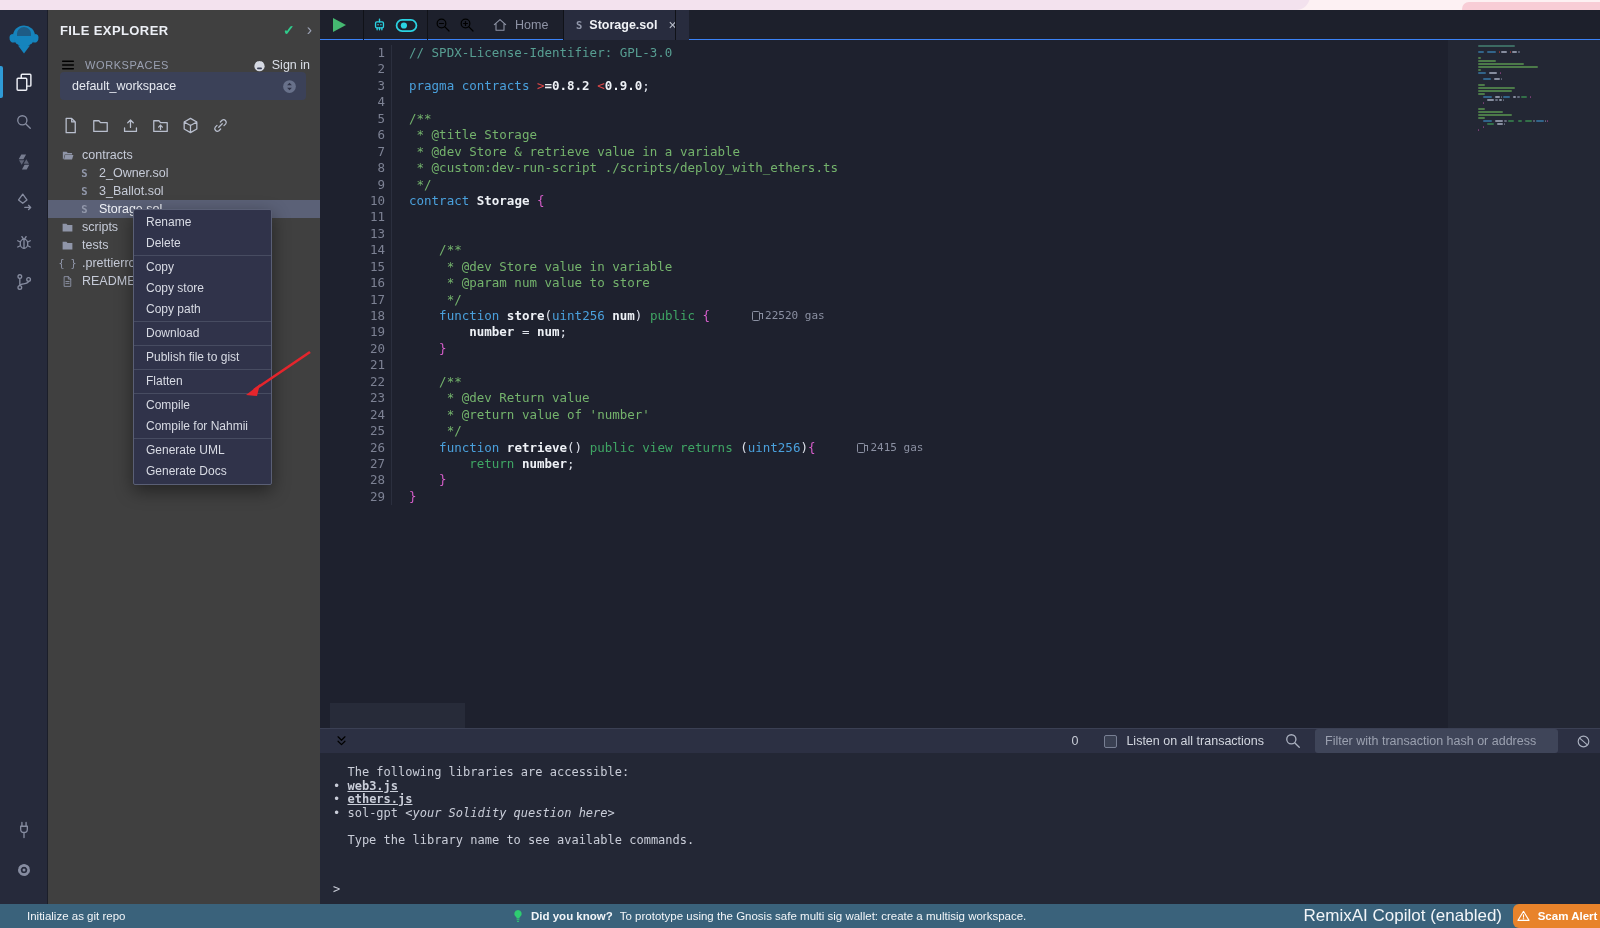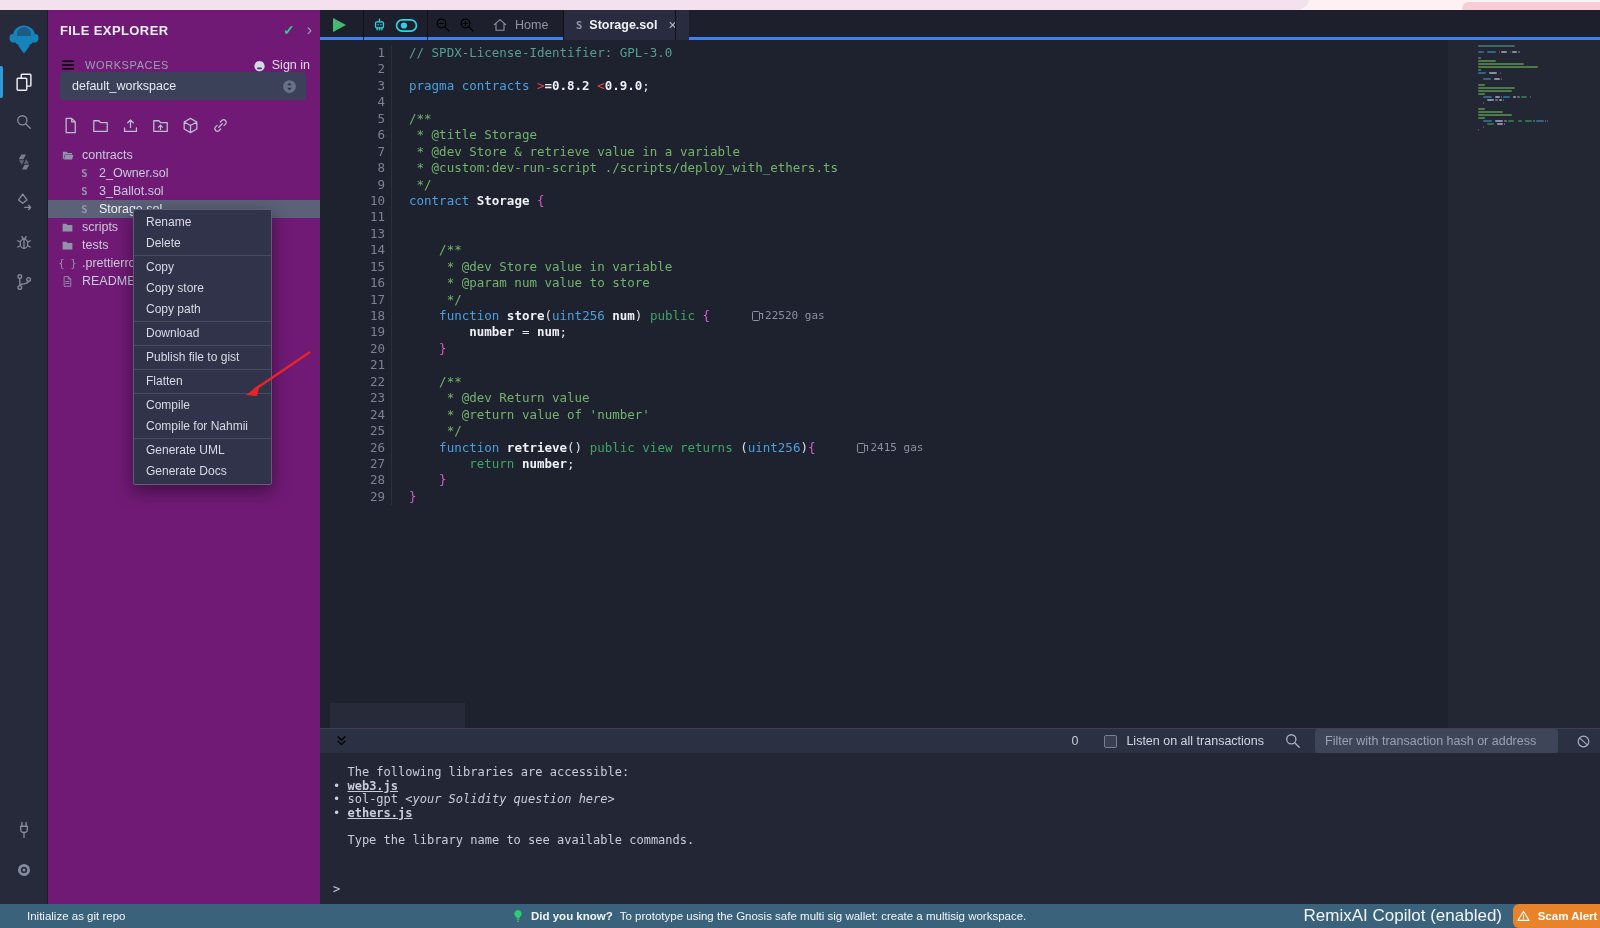--- a/index.html
+++ b/index.html
@@ -15,21 +15,21 @@
   
   .rail { position:absolute; left:0; top:10px; width:48px; height:894px; background:#262a3b; border-right:1px solid #1b1e29; }
   .rail-logo { width:48px; height:46px; display:flex; align-items:center; justify-content:center; margin-top:6px; }
   .rail-item { position:relative; width:48px; height:40px; display:flex; align-items:center; justify-content:center; color:#868ca0; }
   .rail-item.active { color:#eceef4; }
   .rail-item.active::before { content:''; position:absolute; left:0; top:4px; bottom:4px; width:3px; background:#2f9bd6; border-radius:0 2px 2px 0; }
   .rail-bottom { position:absolute; left:0; bottom:14px; width:48px; }
   .icon svg { display:block; }
 
   
-  .panel { position:absolute; left:48px; top:10px; width:272px; height:894px; background:#701a75; }
+  .panel { position:absolute; left:48px; top:10px; width:272px; height:894px; background:#404040; }
   .fe-header { position:absolute; left:12px; right:8px; top:8px; height:24px; display:flex; align-items:center; }
   .fe-title { font-size:13px; font-weight:bold; color:#eceff5; letter-spacing:.4px; }
   .fe-header-right { margin-left:auto; display:flex; align-items:center; gap:12px; }
   .fe-check { color:#2fcc8c; font-size:14px; font-weight:bold; }
   .fe-chev { color:#9aa0b2; font-size:16px; line-height:10px; }
   .fe-workspaces { position:absolute; left:12px; right:10px; top:46px; height:18px; display:flex; align-items:center; gap:9px; }
   .fe-ws-label { font-size:11px; color:#9aa0b2; letter-spacing:.6px; }
   .fe-signin { margin-left:auto; display:flex; align-items:center; gap:5px; font-size:12.5px; color:#dbdfe8; }
   .fe-select { position:absolute; left:12px; right:14px; top:62px; height:28px; background:#3b4158; border-radius:4px; display:flex; align-items:center; padding:0 8px 0 12px; }
   .fe-select-text { font-size:12.5px; color:#e6e9f0; }
@@ -37,21 +37,21 @@
   .fe-tools { position:absolute; left:13px; top:106px; display:flex; align-items:center; gap:11px; color:#b9bfce; }
   .fe-tree { position:absolute; left:0; right:0; top:136px; }
   .tree-row { height:18px; display:flex; align-items:center; font-size:12.5px; color:#c6cbd8; white-space:nowrap; overflow:hidden; }
   .tree-row .t-icon { width:15px; margin-right:7px; display:flex; justify-content:center; color:#9298ab; flex:none; }
   .tree-row.selected { background:#5b6177; color:#f0f2f7; }
   .sol-glyph { font-family:"DejaVu Sans Mono", monospace; font-weight:bold; font-size:10.5px; color:#9298ab; }
   .brace-glyph { font-family:"DejaVu Sans Mono", monospace; font-size:10px; color:#9298ab; }
 
   
   .main { position:absolute; left:320px; top:10px; width:1280px; height:894px; background:#1e212e; }
-  .tabbar { position:absolute; left:0; top:0; width:1280px; height:30px; background:#1d202c; border-bottom:3px solid #3b82f6; }
+  .tabbar { position:absolute; left:0; top:0; width:1280px; height:30px; background:#1d202c; border-bottom:1px solid #3b82f6; }
   .tb-sep { position:absolute; top:0; width:1px; height:30px; background:#101218; }
   .tb-item { position:absolute; top:0; height:30px; display:flex; align-items:center; }
   .play-tri { width:0; height:0; border-left:13px solid #45b871; border-top:7.5px solid transparent; border-bottom:7.5px solid transparent; }
   .tab { position:absolute; top:0; height:30px; display:flex; align-items:center; gap:7px; padding:0 12px; font-size:12.5px; color:#8f94a6; }
   .tab.active { background:#282c3e; color:#f0f2f6; font-weight:bold; }
   .tab .close { font-size:14px; color:#b9bec9; font-weight:normal; margin-left:4px; }
 
   .editor { position:absolute; left:0; top:30px; width:1280px; height:688px; background:#1e212e; }
   .mm-panel { position:absolute; left:1128px; top:0; width:152px; height:688px; background:#232734; }
   .minimap { position:absolute; left:30px; top:5px; width:112px; }
@@ -558,22 +558,22 @@
               <line x1="7" y1="7.5" x2="17" y2="16.5"></line>
             </svg>
           </span>
       </span>
     </div>
 
     <div class="term-body">
       <div id="term-lines">
           <div class="tline"><span>  The following libraries are accessible:</span></div>
           <div class="tline"><span>• </span><span class="lnk">web3.js</span></div>
+          <div class="tline"><span>• </span><span class="lnk">ethers.js</span></div>
           <div class="tline"><span>• </span><span>sol-gpt </span><span class="it">&lt;your Solidity question here&gt;</span></div>
-          <div class="tline"><span>• </span><span class="lnk">ethers.js</span></div>
           <div class="tline">&nbsp;</div>
           <div class="tline"><span>  Type the library name to see available commands.</span></div>
         </div>
       <div class="term-prompt">&gt;</div>
     </div>
   </div>
 
   <div class="statusbar">
     <div class="sb-left">
       <span>Initialize as git repo</span>

